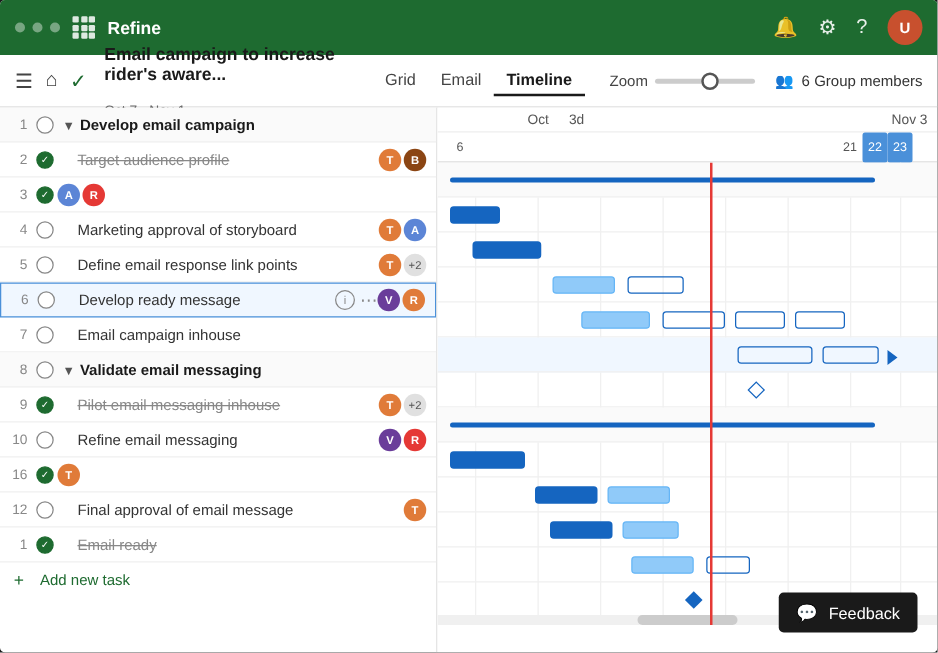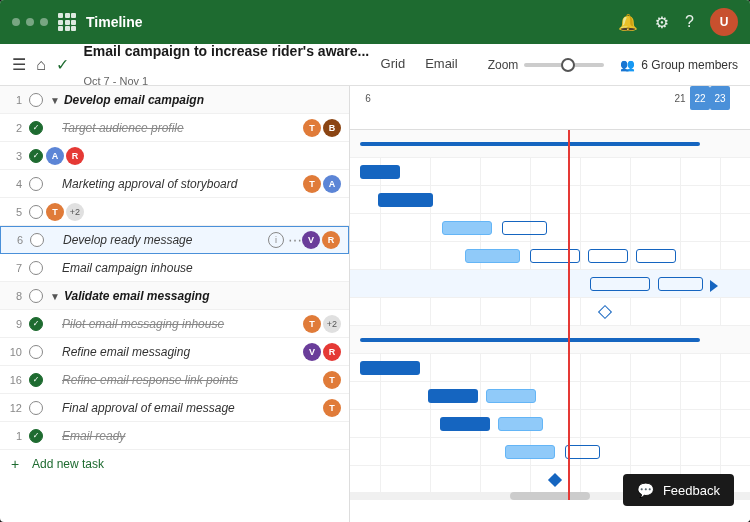--- a/index.html
+++ b/index.html
@@ -97,21 +97,21 @@
     .task-row.highlighted { background: #f0f7ff; border: 1px solid #4a90d9; }
     .task-row.header-row { background: #fafafa; }
 
     .row-num { width: 22px; font-size: 11px; color: #888; text-align: right; padding-right: 4px; flex-shrink: 0; }
     .row-check { width: 20px; flex-shrink: 0; display: flex; align-items: center; justify-content: center; }
     .check-circle { width: 14px; height: 14px; border-radius: 50%; border: 1.5px solid #888; display: flex; align-items: center; justify-content: center; }
     .check-circle.done { background: #1e6b30; border-color: #1e6b30; }
     .check-circle.done::after { content: '✓'; color: white; font-size: 8px; }
     .check-circle.partial { background: white; border-color: #888; }
 
-    .row-label { flex: 1; font-size: 12px; color: #333; padding-left: 4px; white-space: nowrap; overflow: hidden; text-overflow: ellipsis; font-style: italic; }
+    .row-label { flex: 1; font-size: 12px; color: #333; padding-left: 4px; white-space: nowrap; overflow: hidden; text-overflow: ellipsis; }
     .row-label.strikethrough { text-decoration: line-through; color: #888; }
     .row-label.group-header { font-weight: 600; color: #1a1a1a; }
     .row-label.indent { padding-left: 16px; }
 
     .row-avatars { display: flex; gap: 2px; margin-right: 4px; flex-shrink: 0; }
     .mini-avatar { width: 18px; height: 18px; border-radius: 50%; display: flex; align-items: center; justify-content: center; font-size: 9px; font-weight: 600; color: white; flex-shrink: 0; }
     .plus-badge { width: 18px; height: 18px; border-radius: 50%; background: #e0e0e0; display: flex; align-items: center; justify-content: center; font-size: 9px; color: #555; }
 
     .row-icons { display: flex; gap: 4px; align-items: center; flex-shrink: 0; }
     .info-icon { width: 16px; height: 16px; border-radius: 50%; border: 1px solid #888; display: flex; align-items: center; justify-content: center; font-size: 9px; color: #888; cursor: pointer; }
@@ -255,40 +255,41 @@
       <span></span>
         <span></span>
         <span></span>
       <span></span>
         <span></span>
         <span></span>
       <span></span>
         <span></span>
         <span></span>
     </div>
-    <span class="title-bar-title">Timeline</span>
+    <span class="title-bar-title">Refine</span>
     <div class="title-bar-icons">
       <span class="title-bar-icon">🔔</span>
       <span class="title-bar-icon">⚙</span>
       <span class="title-bar-icon">?</span>
       <div class="avatar">U</div>
     </div>
   </div>
 
   <div class="sub-header">
     <span class="menu-icon">☰</span>
     <span class="home-icon">⌂</span>
     <span class="check-icon">✓</span>
     <div class="project-info">
       <div class="project-title">Email campaign to increase rider's aware...</div>
       <div class="project-dates">Oct 7 - Nov 1</div>
     </div>
     <div class="nav-tabs">
       <div class="nav-tab">Grid</div>
       <div class="nav-tab">Email</div>
+      <div class="nav-tab active">Timeline</div>
     </div>
     <div class="zoom-control">
       <span class="zoom-label">Zoom</span>
       <div class="zoom-slider">
         <div class="zoom-slider-thumb"></div>
       </div>
     </div>
     <div class="group-members">
       <span>👥</span>
       <span>6 Group members</span>
@@ -340,20 +341,21 @@
           <div class="mini-avatar" style="background:#e07b39">T</div>
           <div class="mini-avatar" style="background:#5c85d6">A</div>
         </div>
       </div>
 
       <div class="task-row">
         <span class="row-num">5</span>
         <span class="row-check">
             <div class="check-circle partial"></div>
           </span>
+        <span class="row-label indent">Define email response link points</span>
         <div class="row-avatars">
           <div class="mini-avatar" style="background:#e07b39">T</div>
           <div class="plus-badge">+2</div>
         </div>
       </div>
 
       <div class="task-row highlighted">
         <span class="row-num">6</span>
         <span class="row-check">
             <div class="check-circle partial"></div>
@@ -407,21 +409,20 @@
           <div class="mini-avatar" style="background:#6a3d9a">V</div>
           <div class="mini-avatar" style="background:#e53935">R</div>
         </div>
       </div>
 
       <div class="task-row">
         <span class="row-num">16</span>
         <span class="row-check">
             <div class="check-circle done"></div>
           </span>
-        <span class="row-label strikethrough indent">Refine email response link points</span>
         <div class="row-avatars">
           <div class="mini-avatar" style="background:#e07b39">T</div>
         </div>
       </div>
 
       <div class="task-row">
         <span class="row-num">12</span>
         <span class="row-check">
             <div class="check-circle partial"></div>
           </span>
@@ -441,20 +442,26 @@
 
       <div class="add-task-row">
         <span class="plus">+</span>
         <span>Add new task</span>
       </div>
     </div>
 
     <div class="gantt-area">
 
       <div class="gantt-header">
+        <div class="gantt-date-row-top">
+          <span class="gantt-month-label" style="margin-left:60px">Oct</span>
+          <span class="gantt-month-label">3d</span>
+          <span style="flex:1"></span>
+          <span class="gantt-month-label">Nov 3</span>
+        </div>
         <div class="gantt-date-row-bottom" style="padding-left:8px;">
           <span class="gantt-day">6</span>
           <span style="flex:1"></span>
           <span class="gantt-day">21</span>
           <span class="gantt-day highlight">22</span>
           <span class="gantt-day highlight">23</span>
           <span style="width:20px"></span>
         </div>
       </div>
 

